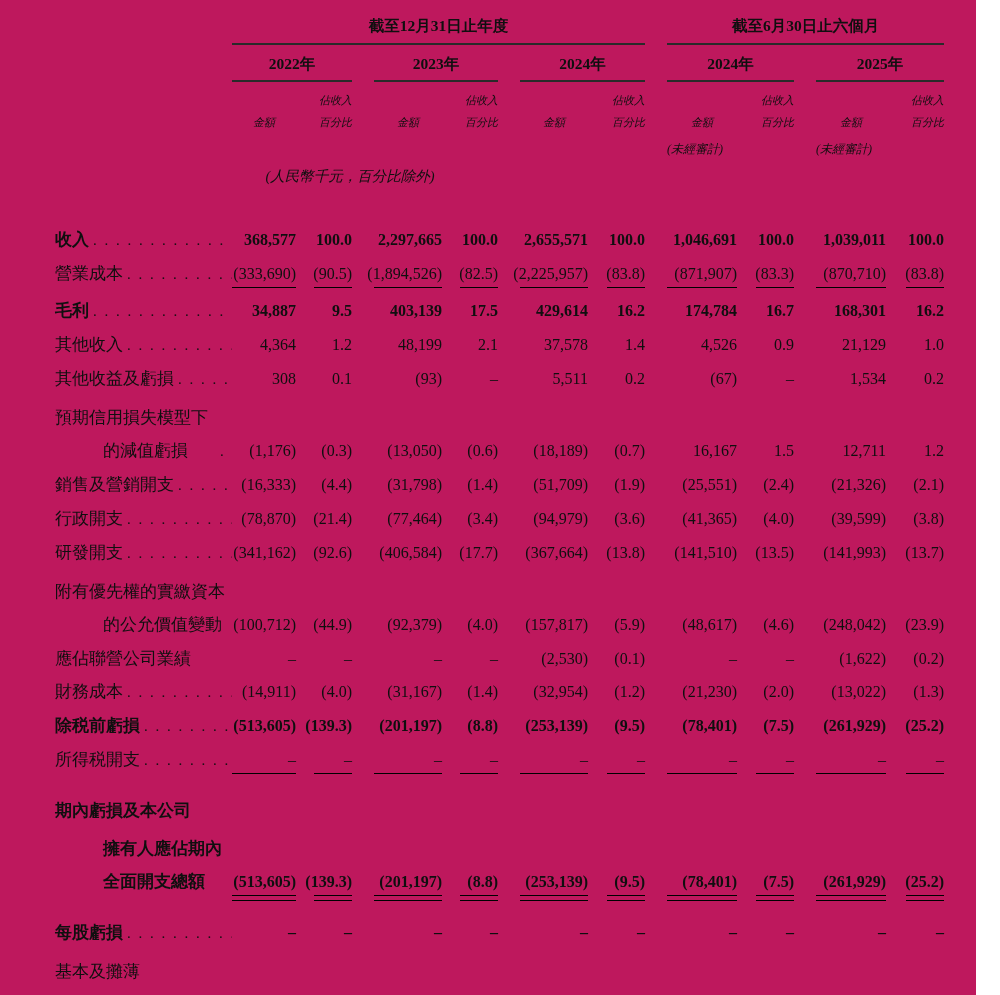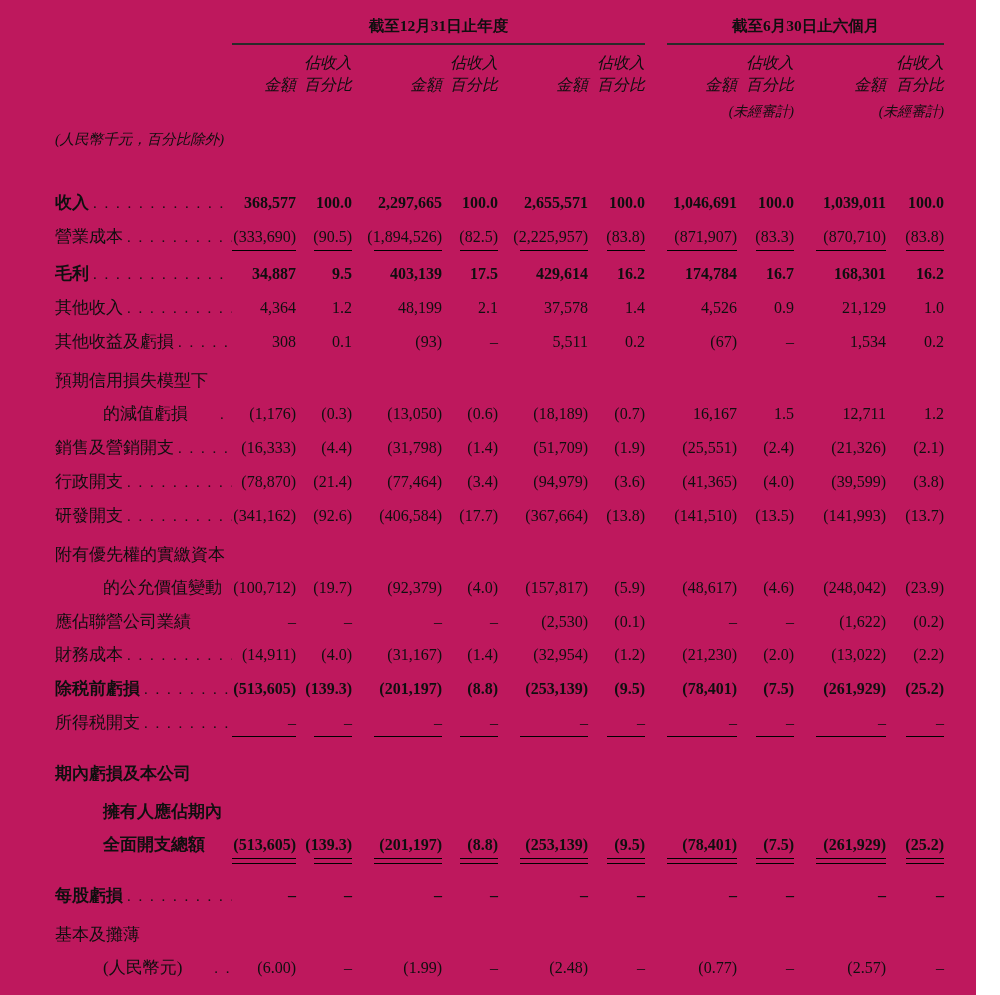--- a/index.html
+++ b/index.html
@@ -27,32 +27,32 @@
     border-bottom:2px solid #2a2a2a;
   }
   .ghead.g2{margin-left:22px;}
   .yhead{
     font-weight:bold;font-size:15.5px;line-height:20px;
     text-align:center;margin-left:22px;
     padding:9px 0 6px;border-bottom:2px solid #2a2a2a;
   }
   .yhead.first{margin-left:0;}
   .chead{
-    font-style:italic;font-size:16px;line-height:22px;
+    font-style:italic;font-size:11px;line-height:22px;
     text-align:right;padding-top:7px;white-space:nowrap;
   }
-  .chead.amt-h{text-align:right;margin-left:22px;}
+  .chead.amt-h{text-align:center;margin-left:22px;}
   td.first-amt .chead.amt-h{margin-left:0;}
   .unaud{
-    font-style:italic;font-size:14px;line-height:18px;
-    text-align:right;margin-left:22px;padding-top:7px;white-space:nowrap;
+    font-style:italic;font-size:12px;line-height:18px;
+    text-align:left;margin-left:22px;padding-top:7px;white-space:nowrap;
   }
   .note{
     font-style:italic;font-size:14.5px;line-height:18px;
-    text-align:left;padding-top:9px;padding-bottom:38px;white-space:nowrap;
+    text-align:center;padding-top:9px;padding-bottom:38px;white-space:nowrap;
   }
 
   
   tbody td{padding-top:6px;padding-bottom:6px;line-height:21px;}
   tbody tr.spacer td{padding-top:15px;}
   .lab{font-size:17px;white-space:nowrap;}
   .lab .lwrap{display:flex;align-items:baseline;}
   .lab.ind .lwrap{padding-left:48px;gap:28px;}
   .ltext{white-space:nowrap;}
   .dots{flex:1;overflow:hidden;white-space:nowrap;margin-left:4px;font-weight:normal;}
@@ -94,20 +94,38 @@
         <td></td>
         <td colspan="6">
           <div class="ghead">截至12月31日止年度</div>
         </td>
         <td colspan="4">
           <div class="ghead g2">截至6月30日止六個月</div>
         </td>
       </tr>
       <tr>
         <td></td>
+        <td colspan="2">
+            <div class="yhead first">2022年</div>
+          </td>
+        <td colspan="2">
+            <div class="yhead">2023年</div>
+          </td>
+        <td colspan="2">
+            <div class="yhead">2024年</div>
+          </td>
+        <td colspan="2">
+            <div class="yhead">2024年</div>
+          </td>
+        <td colspan="2">
+            <div class="yhead">2025年</div>
+          </td>
+      </tr>
+      <tr>
+        <td></td>
         <td class="first-amt">
             <div class="chead amt-h">金額</div>
           </td>
         <td>
             <div class="chead"><span>佔收入</span><br><span>百分比</span></div>
           </td>
         <td>
             <div class="chead amt-h">金額</div>
           </td>
         <td>
@@ -802,21 +820,21 @@
               <span class="dots"></span>
             </div>
           </td>
           <td class="num amt">
             <div class="wrap">
               <div class="val">(100,712)</div>
             </div>
           </td>
           <td class="num pct">
             <div class="wrap">
-              <div class="val">(19.7)</div>
+              <div class="val">(44.9)</div>
             </div>
           </td>
           <td class="num amt gapcol">
             <div class="wrap">
               <div class="val">(92,379)</div>
             </div>
           </td>
           <td class="num pct">
             <div class="wrap">
               <div class="val">(4.0)</div>
@@ -957,21 +975,21 @@
               <div class="val">(2.0)</div>
             </div>
           </td>
           <td class="num amt gapcol">
             <div class="wrap">
               <div class="val">(13,022)</div>
             </div>
           </td>
           <td class="num pct">
             <div class="wrap">
-              <div class="val">(2.2)</div>
+              <div class="val">(1.3)</div>
             </div>
           </td>
         </tr>
         <tr>
           <td class="lab b">
             <div class="lwrap">
               <span class="ltext">除税前虧損</span>
               <span class="dots"></span>
             </div>
           </td>

